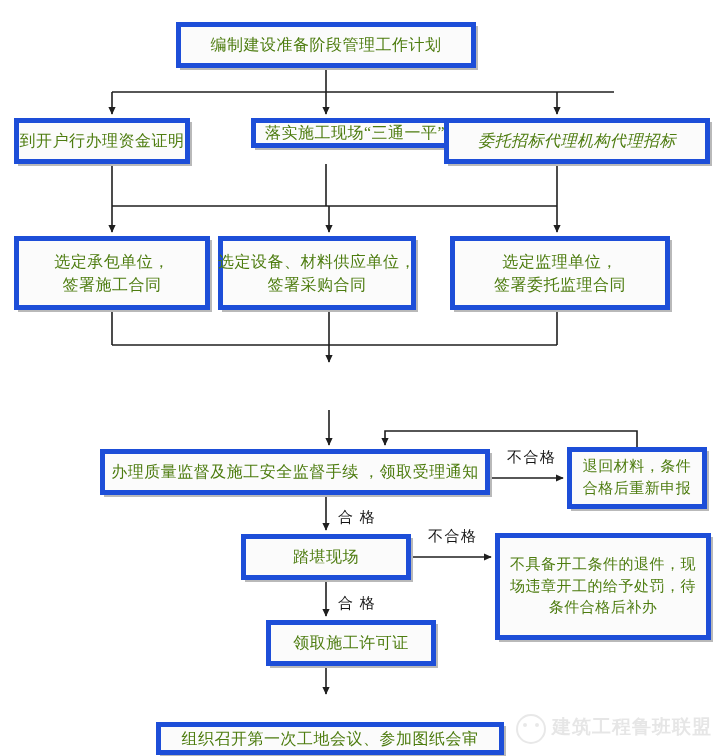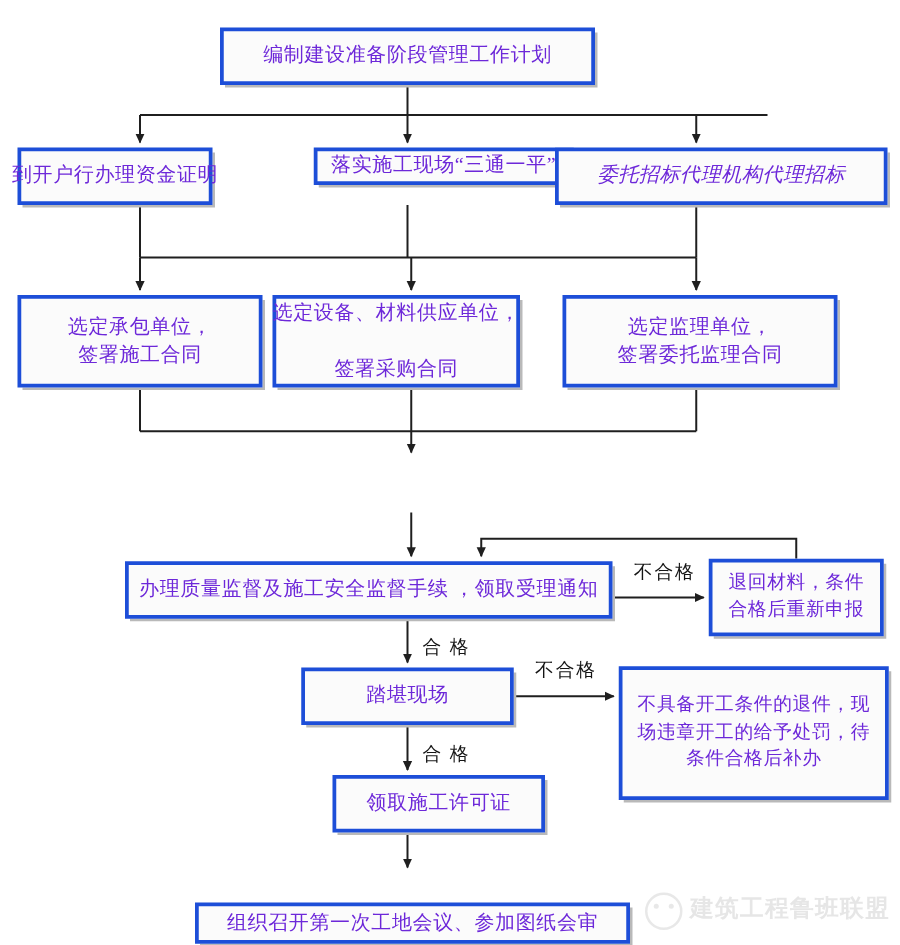--- a/index.html
+++ b/index.html
@@ -22,29 +22,29 @@
     position: absolute;
     left: 0;
     top: 0;
     width: 720px;
     height: 756px;
     pointer-events: none;
   }
   .node {
     position: absolute;
     box-sizing: border-box;
-    border: 3px solid #1d4ed8;
+    border: 5px solid #1d4ed8;
     background: #fbfbfb;
     box-shadow: 3px 3px 0 -1px #b9b9b9;
     display: flex;
     flex-direction: column;
     align-items: center;
     justify-content: center;
     text-align: center;
-    color: #6d28d9;
+    color: #4d7c0f;
     font-size: 16px;
     line-height: 1.45;
     letter-spacing: 0.5px;
     font-family: "Liberation Serif", "DejaVu Serif", serif;
     z-index: 2;
   }
   .node .ln {
     display: block;
     white-space: nowrap;
   }
@@ -144,38 +144,38 @@
       <path d="M326,580 L326,616" marker-end="url(#arw)"></path>
 
       <path d="M326,666 L326,694" marker-end="url(#arw)"></path>
     </g>
   </svg>
 
   <div class="node" style="left:176px; top:22px; width:300px; height:46px;">
     <span class="ln">编制建设准备阶段管理工作计划</span>
   </div>
 
-  <div class="node" style="left:14px; top:118px; width:156px; height:46px;">
+  <div class="node" style="left:14px; top:118px; width:176px; height:46px;">
     <span class="ln">到开户行办理资金证明</span>
   </div>
 
   <div class="node" style="left:227px; top:118px; width:208px; height:30px;margin-left:24px;">
     <span class="ln">落实施工现场“三通一平”</span>
   </div>
 
   <div class="node" style="left:444px; top:118px; width:266px; height:46px;font-style:italic;">
     <span class="ln">委托招标代理机构代理招标</span>
   </div>
 
   <div class="node" style="left:14px; top:236px; width:196px; height:74px;">
     <span class="ln">选定承包单位，</span>
     <span class="ln">签署施工合同</span>
   </div>
 
-  <div class="node" style="left:218px; top:236px; width:198px; height:74px;justify-content:space-between;">
+  <div class="node" style="left:218px; top:236px; width:198px; height:74px;">
     <span class="ln">选定设备、材料供应单位，</span>
     <span class="ln">签署采购合同</span>
   </div>
 
   <div class="node" style="left:450px; top:236px; width:220px; height:74px;font-family:Liberation Serif, serif;">
     <span class="ln">选定监理单位，</span>
     <span class="ln">签署委托监理合同</span>
   </div>
 
 

